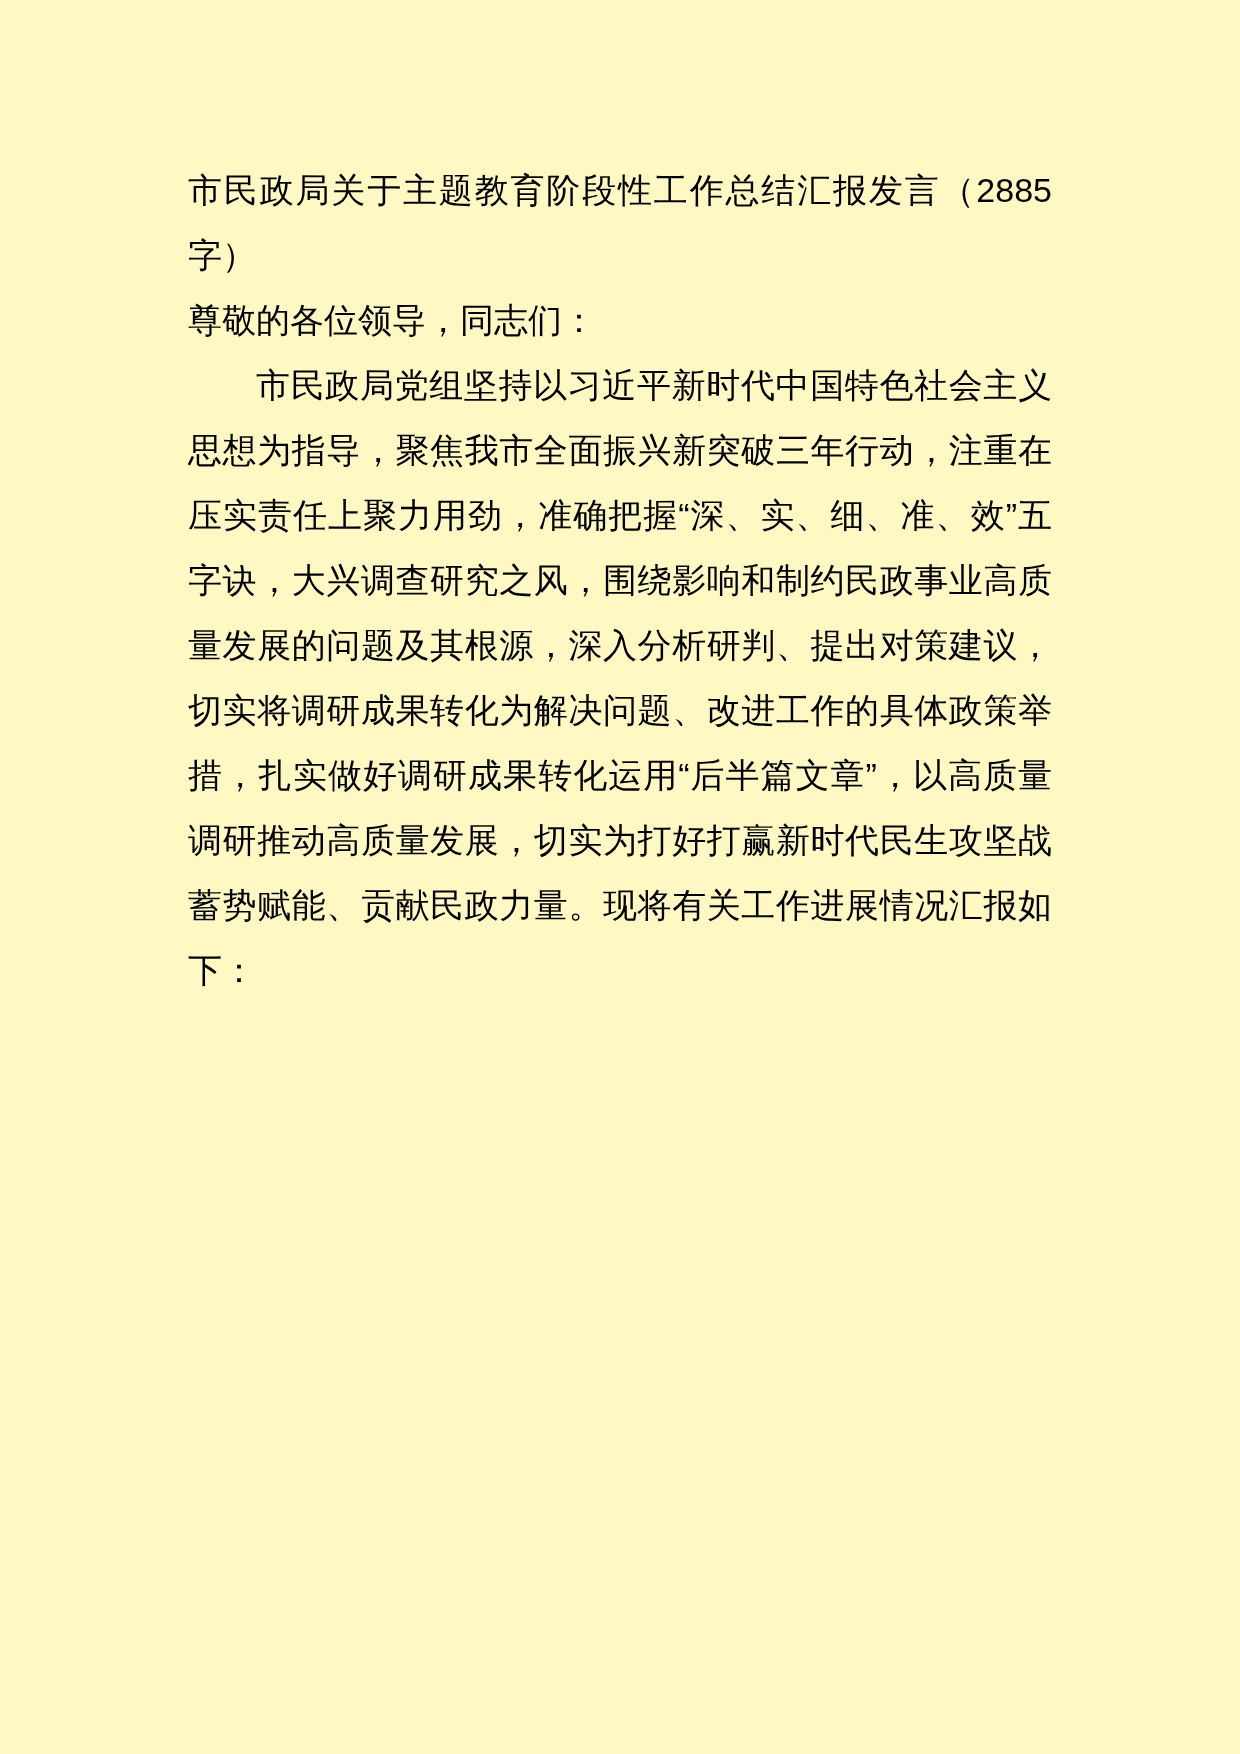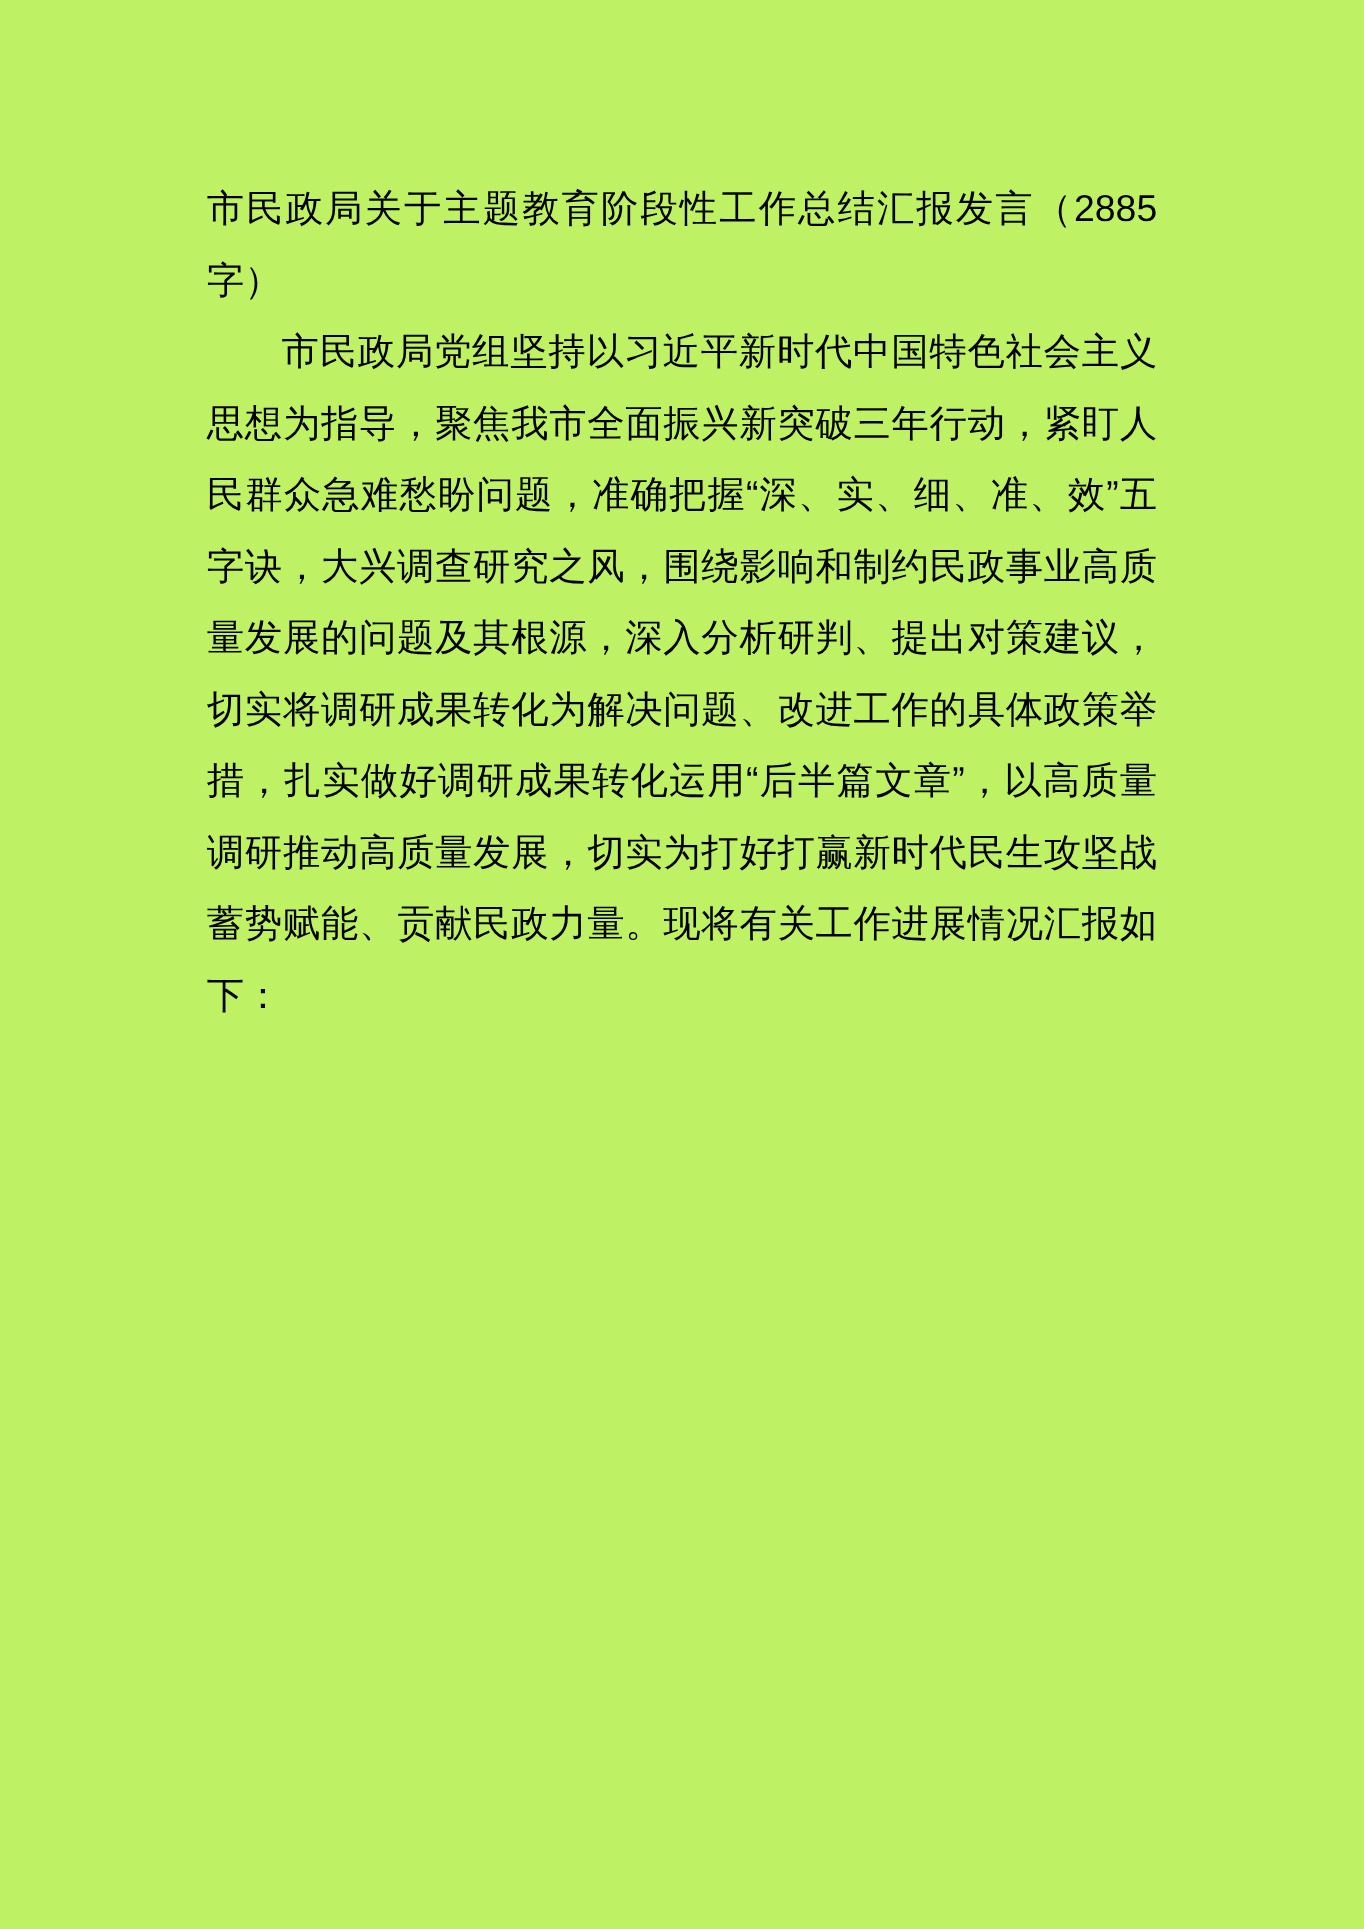--- a/index.html
+++ b/index.html
@@ -4,21 +4,21 @@
 <style>
   html, body {
     margin: 0;
     padding: 0;
     background: #ffffff;
   }
   .page {
     position: relative;
     width: 1240px;
     height: 1754px;
-    background: #bef264;
+    background: #fef9c3;
     overflow: hidden;
     font-family: "Liberation Sans", sans-serif;
   }
   .content {
     position: absolute;
     top: 158px;
     left: 188px;
     width: 864px;
     color: #000000;
     font-size: 34px;
@@ -44,15 +44,16 @@
   .justify-last {
     text-align-last: justify;
   }
 </style>
 </head>
 <body>
 
 <div class="page">
   <div class="content">
     <p class="doc-title">市民政局关于主题教育阶段性工作总结汇报发言（2885字）</p>
-    <p class="para-indent">市民政局党组坚持以习近平新时代中国特色社会主义思想为指导，聚焦我市全面振兴新突破三年行动，紧盯人民群众急难愁盼问题，准确把握“深、实、细、准、效”五字诀，大兴调查研究之风，围绕影响和制约民政事业高质量发展的问题及其根源，深入分析研判、提出对策建议，切实将调研成果转化为解决问题、改进工作的具体政策举措，扎实做好调研成果转化运用“后半篇文章”，以高质量调研推动高质量发展，切实为打好打赢新时代民生攻坚战蓄势赋能、贡献民政力量。现将有关工作进展情况汇报如下：</p>
+    <p class="salutation">尊敬的各位领导，同志们：</p>
+    <p class="para-indent">市民政局党组坚持以习近平新时代中国特色社会主义思想为指导，聚焦我市全面振兴新突破三年行动，注重在压实责任上聚力用劲，准确把握“深、实、细、准、效”五字诀，大兴调查研究之风，围绕影响和制约民政事业高质量发展的问题及其根源，深入分析研判、提出对策建议，切实将调研成果转化为解决问题、改进工作的具体政策举措，扎实做好调研成果转化运用“后半篇文章”，以高质量调研推动高质量发展，切实为打好打赢新时代民生攻坚战蓄势赋能、贡献民政力量。现将有关工作进展情况汇报如下：</p>
   </div>
 </div>
 
 </body></html>

